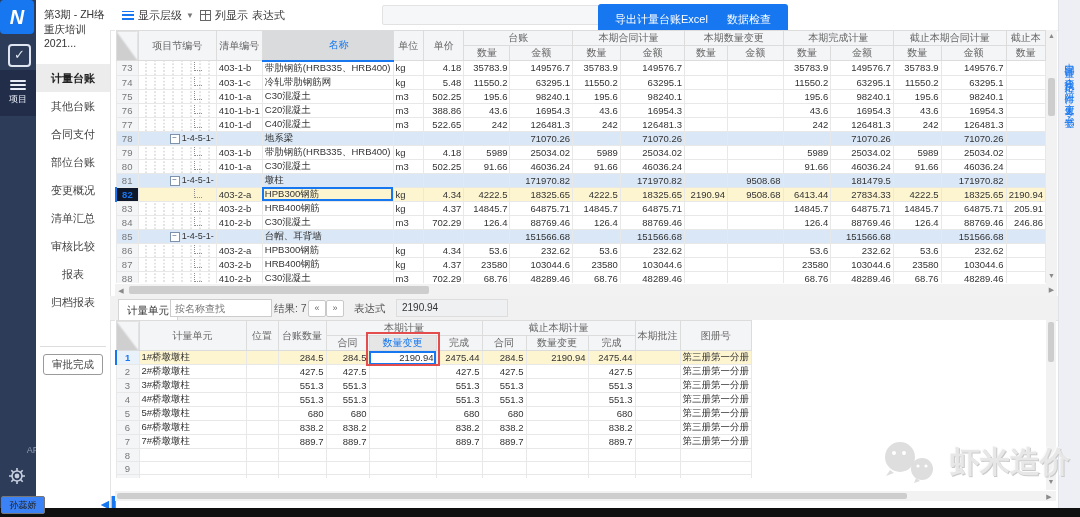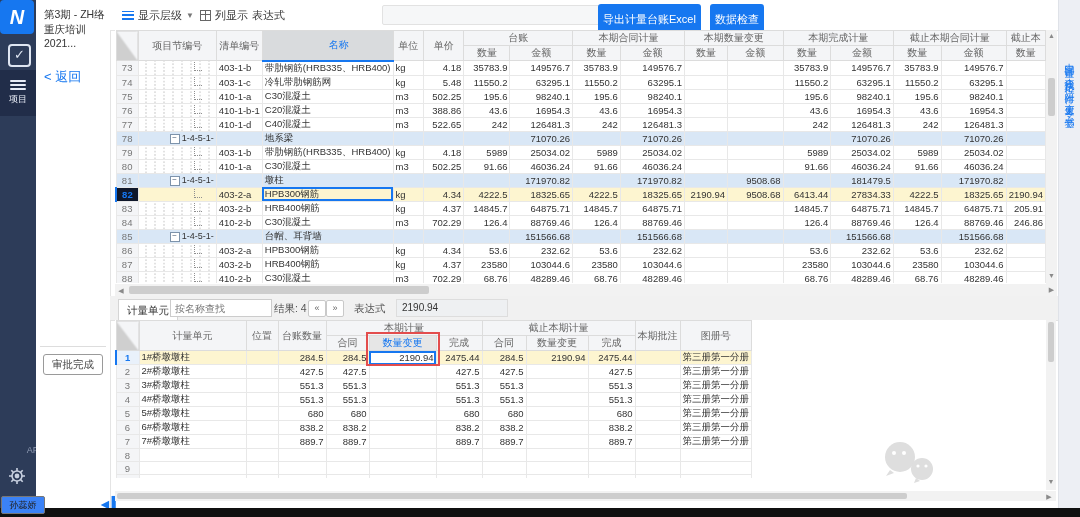--- a/index.html
+++ b/index.html
@@ -35,21 +35,21 @@
   
   .topbar{position:absolute;left:110px;top:0;width:948px;height:30px;background:#fff;border-bottom:1px solid #e6e6e6;}
   .tb-item{position:absolute;top:0;height:30px;display:flex;align-items:center;gap:4px;font-size:11px;color:#3a3a3a;cursor:pointer;}
   .tb-bars{width:12px;height:9px;display:flex;flex-direction:column;justify-content:space-between;}
   .tb-bars i{display:block;height:1.6px;background:#1677f0;}
   .tb-grid{width:11px;height:11px;border:1.4px solid #666;box-sizing:border-box;
            background:linear-gradient(#666,#666) 50% 0/1.4px 100% no-repeat,linear-gradient(#666,#666) 0 50%/100% 1.4px no-repeat;}
   .caret{color:#777;font-size:8px;}
   .tb-input{position:absolute;left:272px;top:5px;width:300px;height:18px;background:#f6f7f8;border:1px solid #e2e2e2;border-radius:2px;}
   .blue-btn{position:absolute;top:4px;height:30px;background:#1677f0;color:#fff;border:none;border-radius:3px;
-        font-size:11px;padding:0 5px;cursor:pointer;font-family:inherit;}
+        font-size:11px;padding:0 17px;cursor:pointer;font-family:inherit;}
   
   table{border-collapse:collapse;table-layout:fixed;font-size:9.5px;color:#333;}
   td,th{border:1px solid #e8e8e8;overflow:hidden;white-space:nowrap;box-sizing:border-box;padding:0 2px;}
   th{background:#f4f5f7;font-weight:normal;color:#666;border-color:#dcdcdc;font-size:10px;}
   .corner{background:linear-gradient(to top right,#cfcfcf 0 47%,#f4f5f7 53%);}
   .rownum{background:#f4f5f7;color:#777;text-align:center;font-size:9.5px;}
   .num{text-align:right;}
   .main-wrap{position:absolute;left:115px;top:30px;width:931px;height:253px;overflow:hidden;background:#fff;}
   .main tbody tr{height:13.5px;}
   .main tr.group td{background:#d9e7f6;}
@@ -122,20 +122,31 @@
           <path d="M10 2v3M10 15v3M2 10h3M15 10h3M4.3 4.3l2.1 2.1M13.6 13.6l2.1 2.1M15.7 4.3l-2.1 2.1M6.4 13.6l-2.1 2.1"></path>
         </g>
       </svg>
     </div>
   </div>
   <div class="user-chip">孙蕊娇</div>
 
   <div class="sidebar">
     <div class="proj-title">第3期 - ZH络重庆培训2021...</div>
     <div class="back-link">&lt; 返回</div>
+    <div class="side-menu" id="side-menu">
+        <div class="mi active">计量台账</div>
+        <div class="mi">其他台账</div>
+        <div class="mi">合同支付</div>
+        <div class="mi">部位台账</div>
+        <div class="mi">变更概况</div>
+        <div class="mi">清单汇总</div>
+        <div class="mi">审核比较</div>
+        <div class="mi">报表</div>
+        <div class="mi">归档报表</div>
+      </div>
     <div class="side-divider"></div>
     <div class="approve-btn">审批完成</div>
     <div class="exit-ico">◄▍</div>
   </div>
 
   <div class="topbar">
     <div class="tb-item" style="left:12px;">
       <span class="tb-bars">
           <i></i>
           <i></i>
@@ -549,21 +560,21 @@
   </div>
 
   <div class="sb" style="left:115px;top:284px;width:931px;height:12px;">
     <div class="arrow" style="left:2px;top:3px;width:8px;">◀</div>
     <div class="thumb" style="left:14px;top:2px;width:300px;height:8px;"></div>
   </div>
 
   <div class="unit-toolbar">
     <div class="unit-tab">计量单元</div>
     <input class="unit-search" placeholder="按名称查找" style="">
-    <div class="result-lab">结果: 4</div>
+    <div class="result-lab">结果: 7</div>
     <div class="navbtn" style="left:198px;">«</div>
 
     <div class="navbtn" style="left:216px;">»</div>
     <div class="expr-lab" style="left:244px;">表达式</div>
     <div class="expr-val" style="left:286px;">2190.94</div>
   </div>
 
   <div class="unit-wrap">
     <table class="unit" id="unit-table">
         <colgroup>
@@ -768,16 +779,17 @@
     <svg width="62" height="44" viewBox="0 0 62 44">
       <circle cx="20" cy="17" r="15" fill="#dedede"></circle>
       <circle cx="14" cy="13" r="2" fill="#fff"></circle>
         <circle cx="24" cy="13" r="2" fill="#fff"></circle>
       <circle cx="42" cy="29" r="11" fill="#dedede"></circle>
       <circle cx="38" cy="26" r="1.6" fill="#fff"></circle>
         <circle cx="46" cy="26" r="1.6" fill="#fff"></circle>
       <path d="M10 30 l-4 6 8 -3z" fill="#dedede"></path>
         <path d="M36 38 l-2 5 6 -2z" fill="#dedede"></path>
     </svg>
+    <span class="wm-text">虾米造价</span>
   </div>
 
   <div class="bottom-bar"></div>
 </div>
 
 </body></html>

